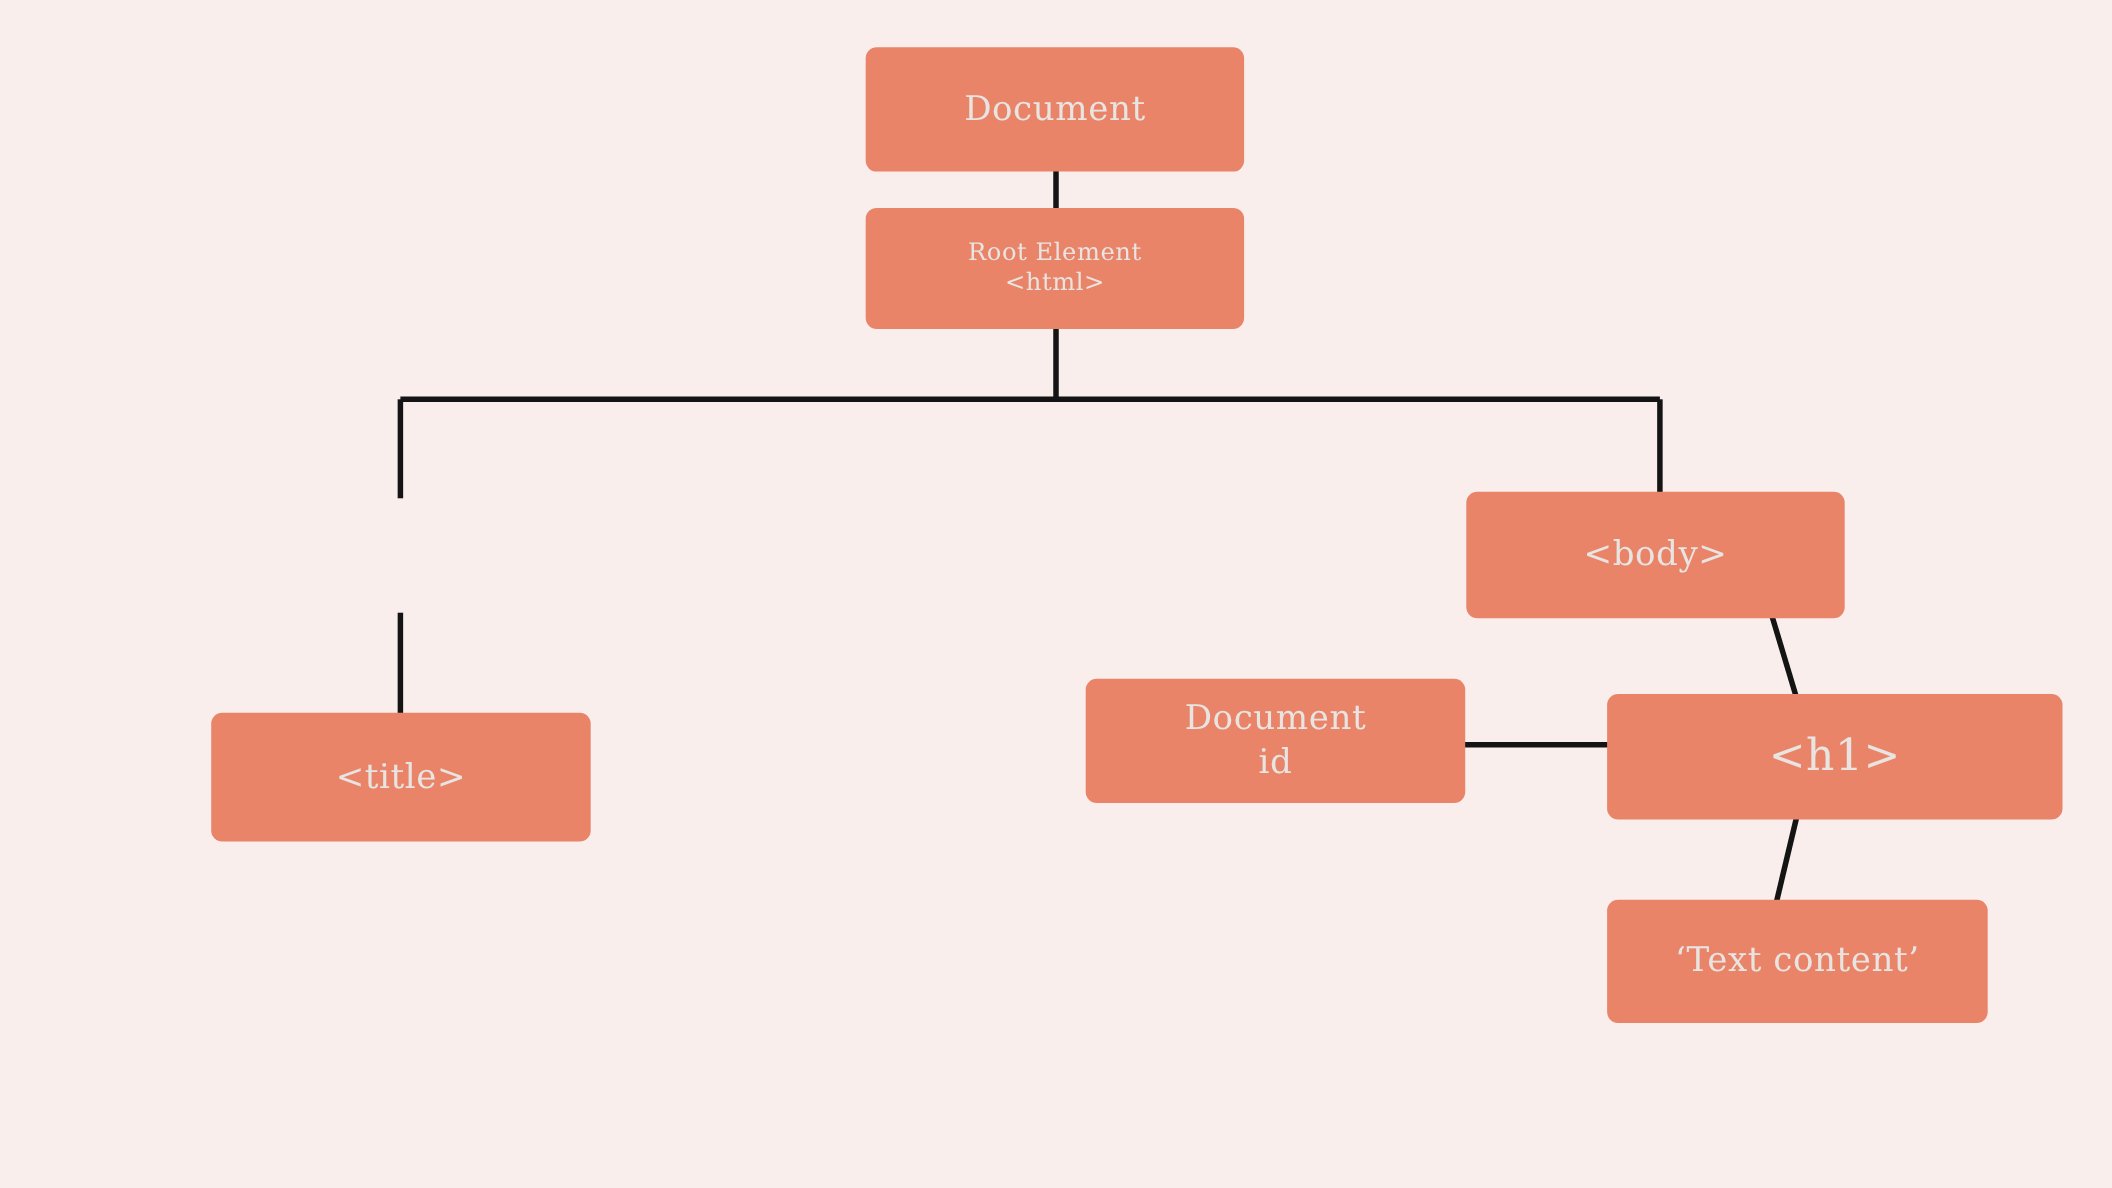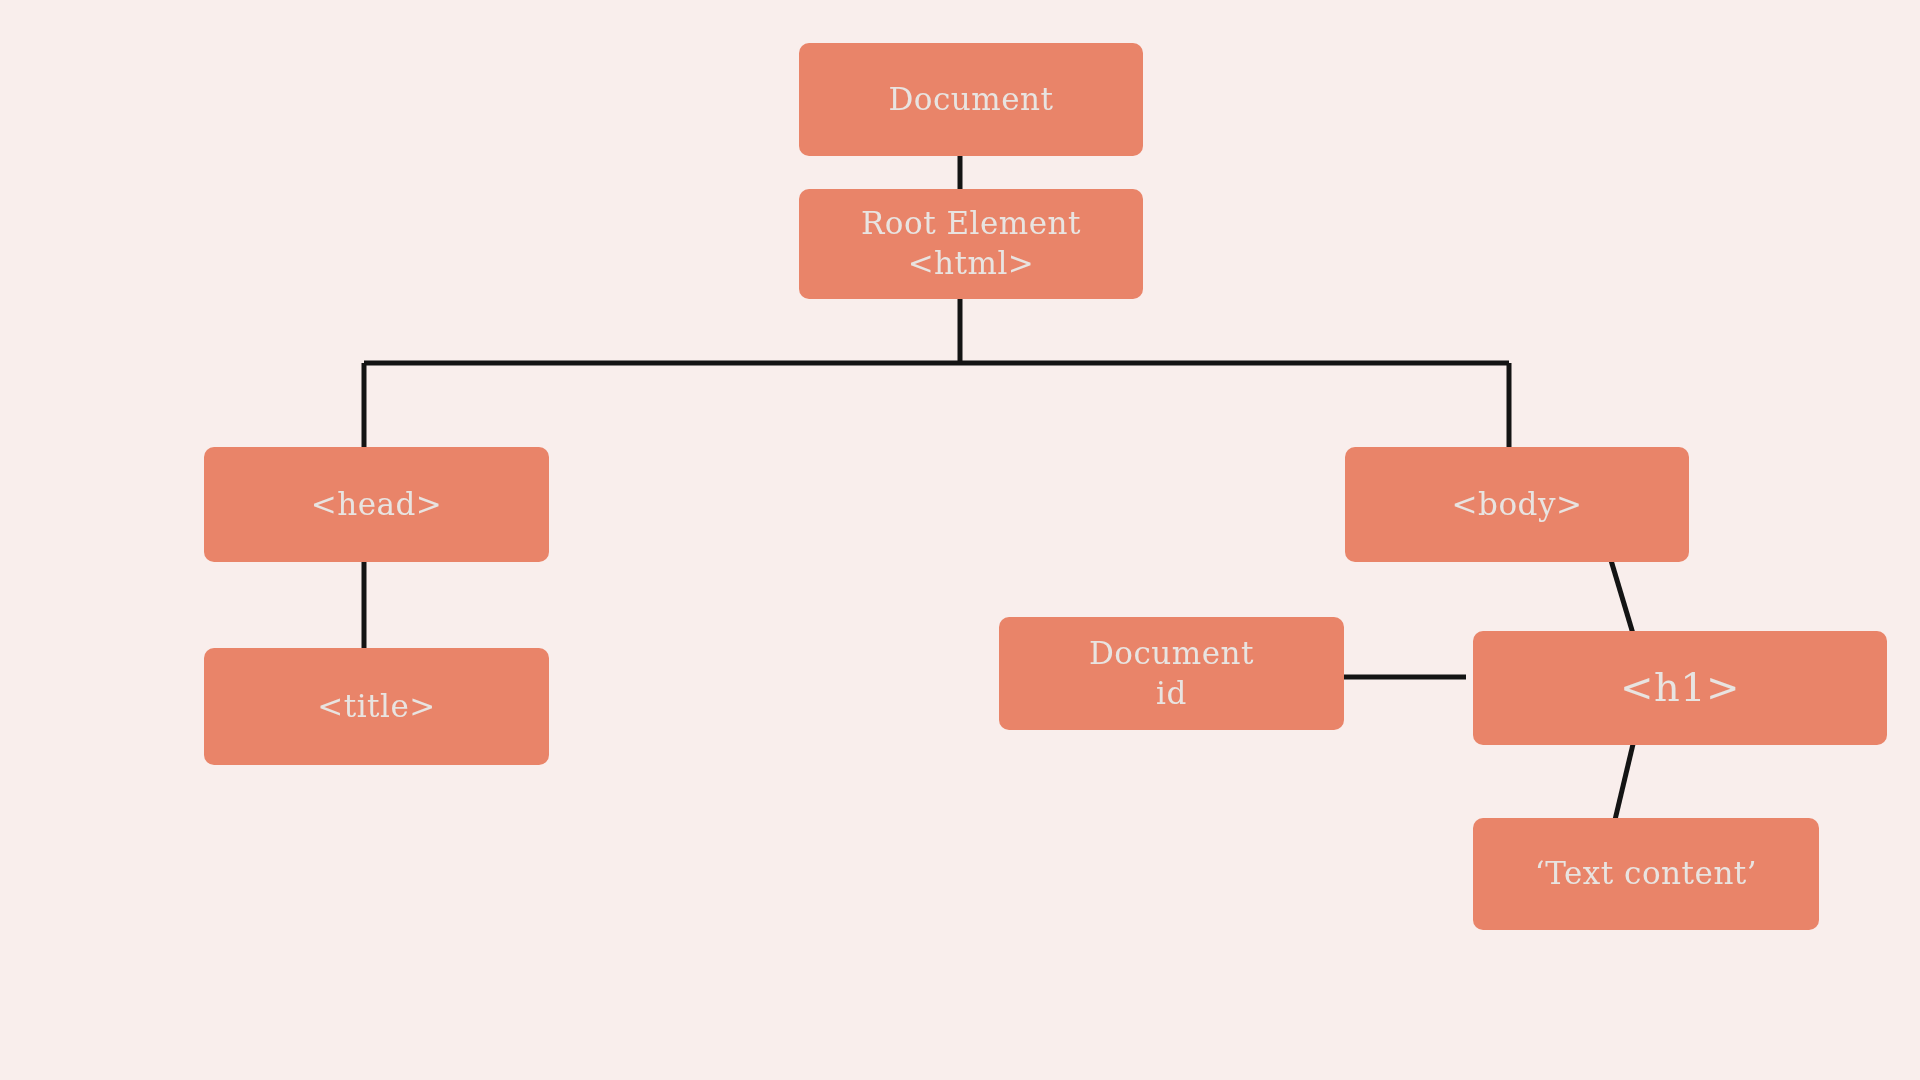--- a/index.html
+++ b/index.html
@@ -33,30 +33,29 @@
     background: #e98469;
     border-radius: 10px;
     color: #e8e4e1;
     display: flex;
     align-items: center;
     justify-content: center;
     text-align: center;
     line-height: 1.28;
     letter-spacing: 0.5px;
     z-index: 2;
-    margin-left: 12px;
   }
   .node .label {
     white-space: pre-line;
     display: block;
   }
 
   
   #node-document      { left: 787px;  top: 43px;  width: 344px; height: 113px; font-size: 31px; }
-  #node-root-element  { left: 787px;  top: 189px; width: 344px; height: 110px; font-size: 31px; }
+  #node-root-element  { left: 787px;  top: 189px; width: 344px; height: 110px; font-size: 22px; }
   #node-head          { left: 192px;  top: 447px; width: 345px; height: 115px; font-size: 31px; }
   #node-title         { left: 192px;  top: 648px; width: 345px; height: 117px; font-size: 31px; }
   #node-body          { left: 1333px; top: 447px; width: 344px; height: 115px; font-size: 31px; }
   #node-attribute     { left: 987px;  top: 617px; width: 345px; height: 113px; font-size: 31px; }
   #node-h1            { left: 1461px; top: 631px; width: 414px; height: 114px; font-size: 40px; }
   #node-text-content  { left: 1461px; top: 818px; width: 346px; height: 112px; font-size: 31px; align-items: center; }
 </style>
 </head>
 <body>
 
@@ -84,23 +83,20 @@
 
   <div class="node" id="node-document">
     <span class="label">Document</span>
   </div>
 
   <div class="node" id="node-root-element">
     <span class="label">Root Element
 &lt;html&gt;</span>
   </div>
 
-  <div class="node" id="node-head">
-    <span class="label">&lt;head&gt;</span>
-  </div>
 
   <div class="node" id="node-title">
     <span class="label">&lt;title&gt;</span>
   </div>
 
   <div class="node" id="node-body">
     <span class="label">&lt;body&gt;</span>
   </div>
 
   <div class="node" id="node-attribute">

